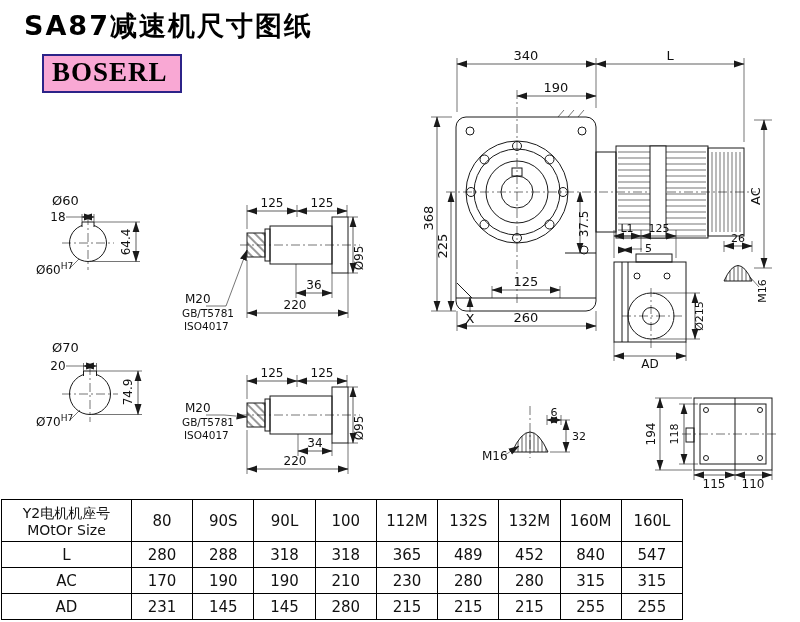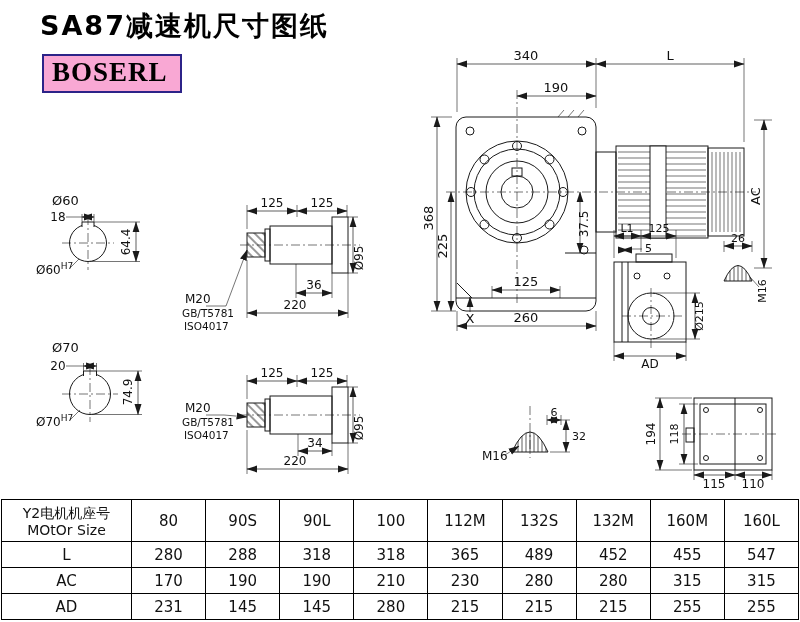--- a/index.html
+++ b/index.html
@@ -1,29 +1,29 @@
 <!DOCTYPE html>
 <html><head>
 <meta charset="utf-8">
 <style>
   * { margin:0; padding:0; box-sizing:border-box; }
   html,body { width:800px; height:622px; background:#fff; position:relative; overflow:hidden;
     font-family:"DejaVu Sans","Liberation Sans",sans-serif; color:#111; }
-  .title { position:absolute; left:40px; top:8px; font-size:27px; font-weight:bold; letter-spacing:2px; color:#000; }
+  .title { position:absolute; left:24px; top:8px; font-size:27px; font-weight:bold; letter-spacing:2px; color:#000; }
   .logo-box { position:absolute; left:42px; top:54px; border:2px solid #2c2388; background:#f9a8d4;
     padding:1px 12px 3px 8px; font-family:"Liberation Serif","DejaVu Serif",serif; font-weight:bold;
     font-size:27px; letter-spacing:1px; color:#000; }
   svg.drawing { position:absolute; left:0; top:0; }
   svg text { font-family:"DejaVu Sans","Liberation Sans",sans-serif; fill:#101010; }
   .s  { stroke:#1a1a1a; stroke-width:1; fill:none; }
   .dl { stroke:#1a1a1a; stroke-width:0.7; fill:none; }
   .ext{ stroke:#1a1a1a; stroke-width:0.6; fill:none; }
   .cl { stroke:#1a1a1a; stroke-width:0.6; stroke-dasharray:9 3 2 3; fill:none; }
   .t13{ font-size:13px; } .t12{ font-size:12px; } .t11{ font-size:11px; } .t10{ font-size:10.5px; }
-  .dim-table { position:absolute; left:1px; top:499px; width:798px; border-collapse:collapse;
+  .dim-table { position:absolute; left:1px; top:499px; width:682px; border-collapse:collapse;
     table-layout:fixed; text-align:center; background:#fff; }
   .dim-table th, .dim-table td { border:1px solid #000; font-weight:400; font-size:15px; padding:0; overflow:hidden; }
   .dim-table tr.hdr { height:42px; }
   .dim-table tr.row { height:26px; }
   .hdr-cn { font-size:14px; line-height:1.3; padding-top:2px; }
   .hdr-en { font-size:14px; line-height:1.2; }
 </style>
 </head>
 <body>
 
@@ -404,21 +404,21 @@
     </tr>
     <tr class="row">
       <td>L</td>
       <td>280</td>
       <td>288</td>
       <td>318</td>
       <td>318</td>
       <td>365</td>
       <td>489</td>
       <td>452</td>
-      <td>455</td>
+      <td>840</td>
       <td>547</td>
     </tr>
     <tr class="row">
       <td>AC</td>
       <td>170</td>
       <td>190</td>
       <td>190</td>
       <td>210</td>
       <td>230</td>
       <td>280</td>

